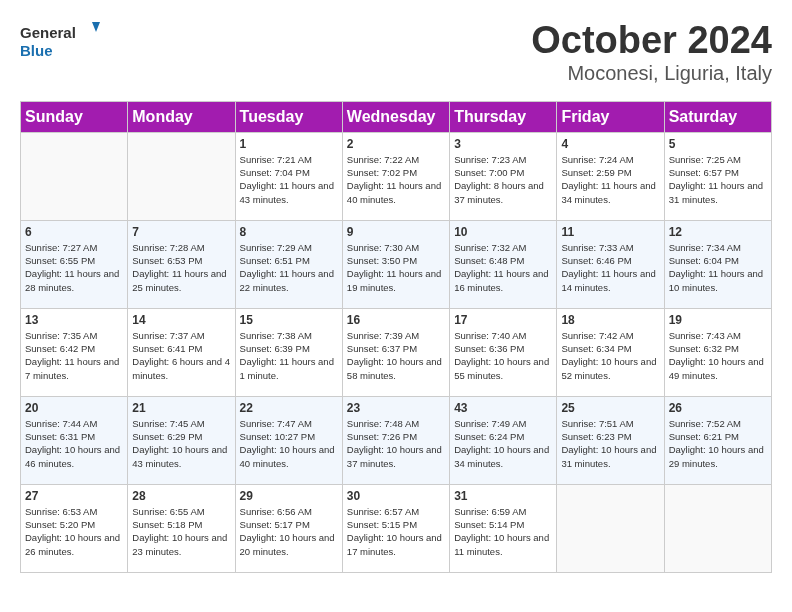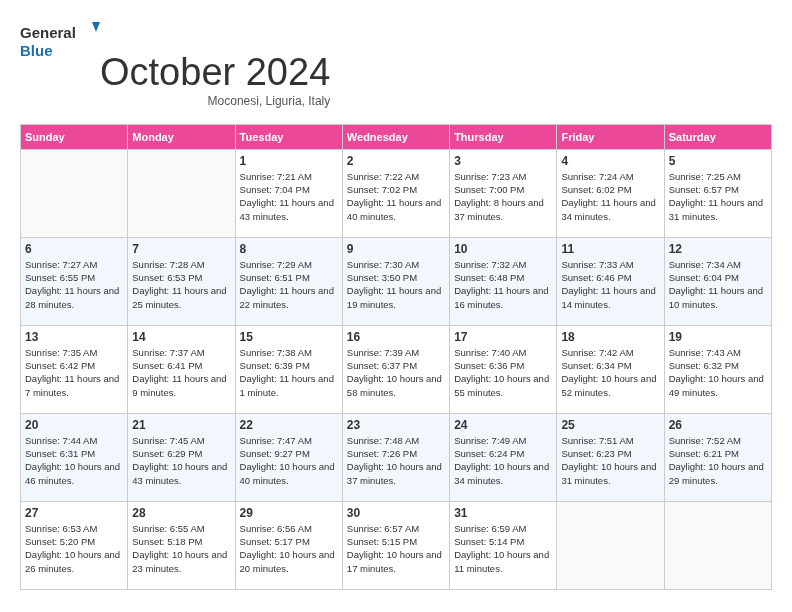--- a/index.html
+++ b/index.html
@@ -5,52 +5,51 @@
     * { box-sizing: border-box; margin: 0; padding: 0; }
     body {
       font-family: Arial, sans-serif;
       background: #fff;
       width: 792px;
       min-height: 612px;
       padding: 20px;
     }
     .header {
       display: flex;
-      justify-content: flex-start;
+      justify-content: space-between;
       align-items: flex-start;
       margin-bottom: 16px;
     }
     .logo {
       display: flex;
       align-items: center;
       gap: 2px;
     }
     .title-area {
       text-align: right;
     }
     .month-title {
       font-size: 38px;
-      font-weight: 400;
+      font-weight: 700;
       color: #333;
       line-height: 1.1;
-      margin-top: 32px;
     }
     .location-title {
-      font-size: 12px;
+      font-size: 20px;
       color: #555;
     }
     table {
       width: 100%;
       border-collapse: collapse;
       table-layout: fixed;
     }
     th {
-      background-color: #ec4899;
+      background-color: #a21caf;
       color: white;
-      font-size: 11px;
+      font-size: 16px;
       font-weight: bold;
       padding: 6px 4px;
       text-align: left;
       border: 1px solid #ccc;
     }
     td {
       border: 1px solid #ccc;
       vertical-align: top;
       padding: 4px;
       font-size: 10px;
@@ -123,21 +122,21 @@
         </td>
         <td>
           <span class="day-num">3</span>
           <div class="cell-text">Sunrise: 7:23 AM</div>
           <div class="cell-text">Sunset: 7:00 PM</div>
           <div class="cell-text">Daylight: 8 hours and 37 minutes.</div>
         </td>
         <td>
           <span class="day-num">4</span>
           <div class="cell-text">Sunrise: 7:24 AM</div>
-          <div class="cell-text">Sunset: 6:02 PM</div>
+          <div class="cell-text">Sunset: 2:59 PM</div>
           <div class="cell-text">Daylight: 11 hours and 34 minutes.</div>
         </td>
         <td>
           <span class="day-num">5</span>
           <div class="cell-text">Sunrise: 7:25 AM</div>
           <div class="cell-text">Sunset: 6:57 PM</div>
           <div class="cell-text">Daylight: 11 hours and 31 minutes.</div>
         </td>
       </tr>
       <tr>
@@ -188,21 +187,21 @@
         <td>
           <span class="day-num">13</span>
           <div class="cell-text">Sunrise: 7:35 AM</div>
           <div class="cell-text">Sunset: 6:42 PM</div>
           <div class="cell-text">Daylight: 11 hours and 7 minutes.</div>
         </td>
         <td>
           <span class="day-num">14</span>
           <div class="cell-text">Sunrise: 7:37 AM</div>
           <div class="cell-text">Sunset: 6:41 PM</div>
-          <div class="cell-text">Daylight: 11 hours and 9 minutes.</div>
+          <div class="cell-text">Daylight: 6 hours and 4 minutes.</div>
         </td>
         <td>
           <span class="day-num">15</span>
           <div class="cell-text">Sunrise: 7:38 AM</div>
           <div class="cell-text">Sunset: 6:39 PM</div>
           <div class="cell-text">Daylight: 11 hours and 1 minute.</div>
         </td>
         <td>
           <span class="day-num">16</span>
           <div class="cell-text">Sunrise: 7:39 AM</div>
@@ -237,31 +236,31 @@
         </td>
         <td>
           <span class="day-num">21</span>
           <div class="cell-text">Sunrise: 7:45 AM</div>
           <div class="cell-text">Sunset: 6:29 PM</div>
           <div class="cell-text">Daylight: 10 hours and 43 minutes.</div>
         </td>
         <td>
           <span class="day-num">22</span>
           <div class="cell-text">Sunrise: 7:47 AM</div>
-          <div class="cell-text">Sunset: 9:27 PM</div>
+          <div class="cell-text">Sunset: 10:27 PM</div>
           <div class="cell-text">Daylight: 10 hours and 40 minutes.</div>
         </td>
         <td>
           <span class="day-num">23</span>
           <div class="cell-text">Sunrise: 7:48 AM</div>
           <div class="cell-text">Sunset: 7:26 PM</div>
           <div class="cell-text">Daylight: 10 hours and 37 minutes.</div>
         </td>
         <td>
-          <span class="day-num">24</span>
+          <span class="day-num">43</span>
           <div class="cell-text">Sunrise: 7:49 AM</div>
           <div class="cell-text">Sunset: 6:24 PM</div>
           <div class="cell-text">Daylight: 10 hours and 34 minutes.</div>
         </td>
         <td>
           <span class="day-num">25</span>
           <div class="cell-text">Sunrise: 7:51 AM</div>
           <div class="cell-text">Sunset: 6:23 PM</div>
           <div class="cell-text">Daylight: 10 hours and 31 minutes.</div>
         </td>

